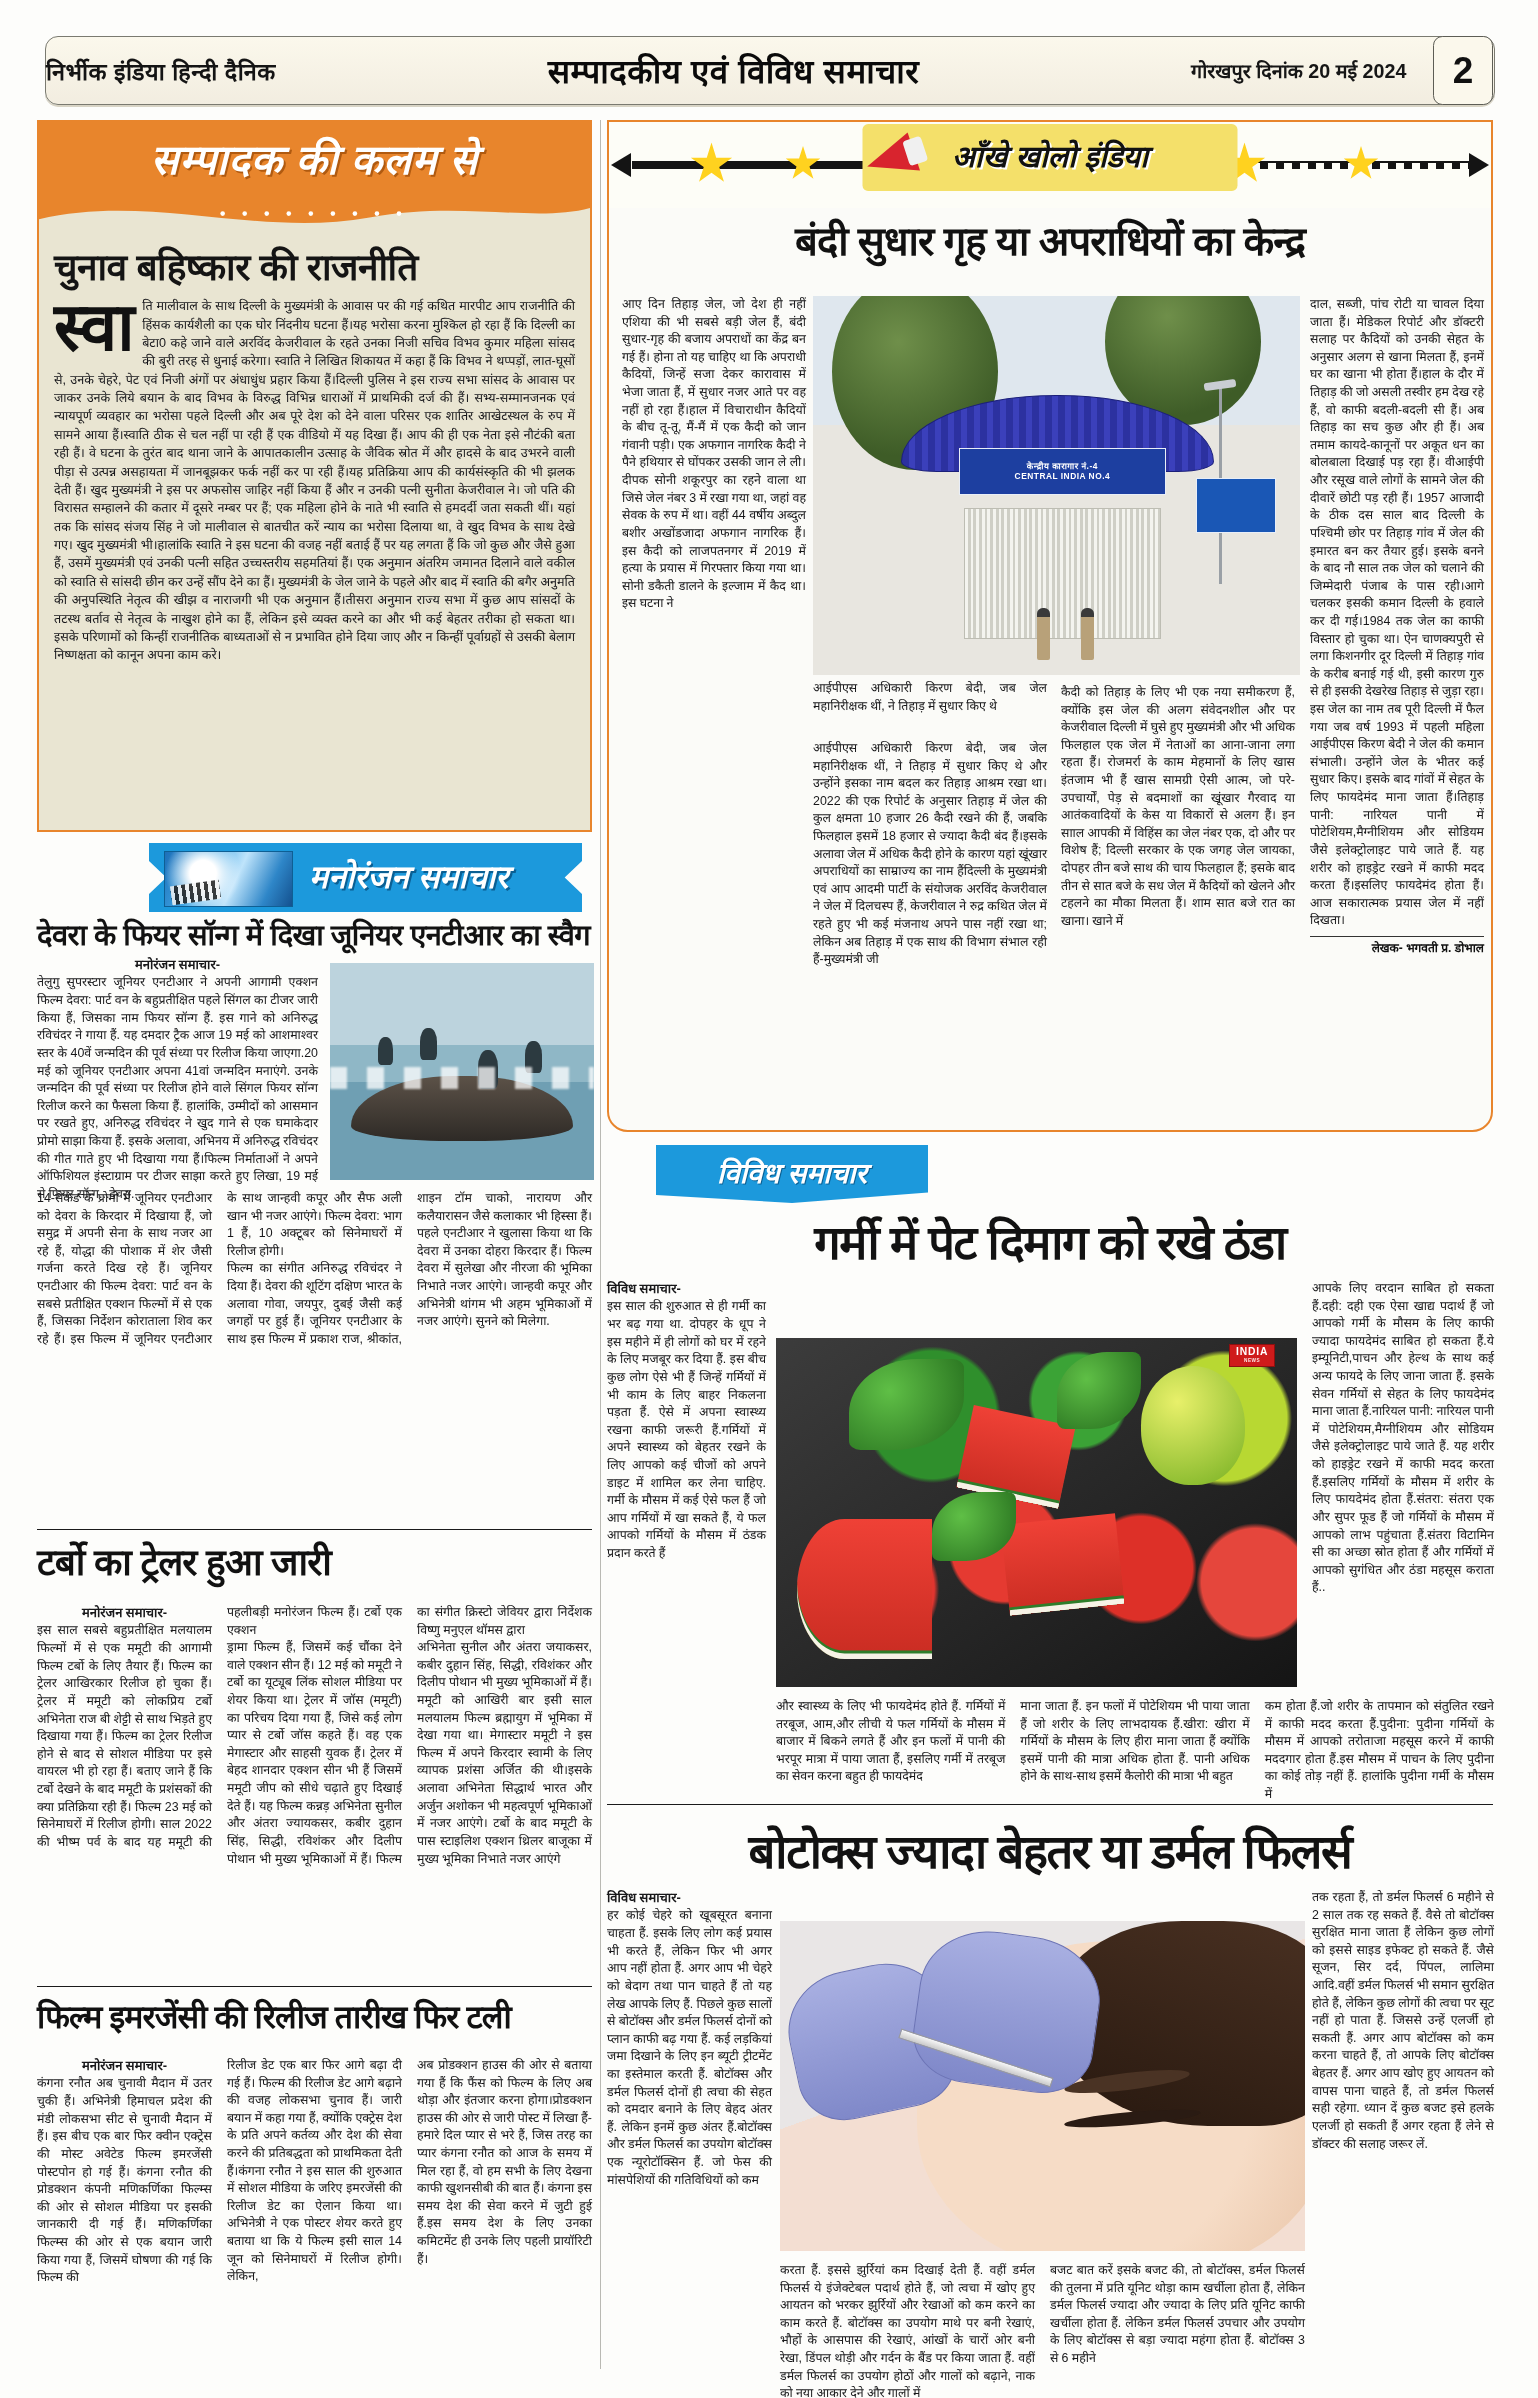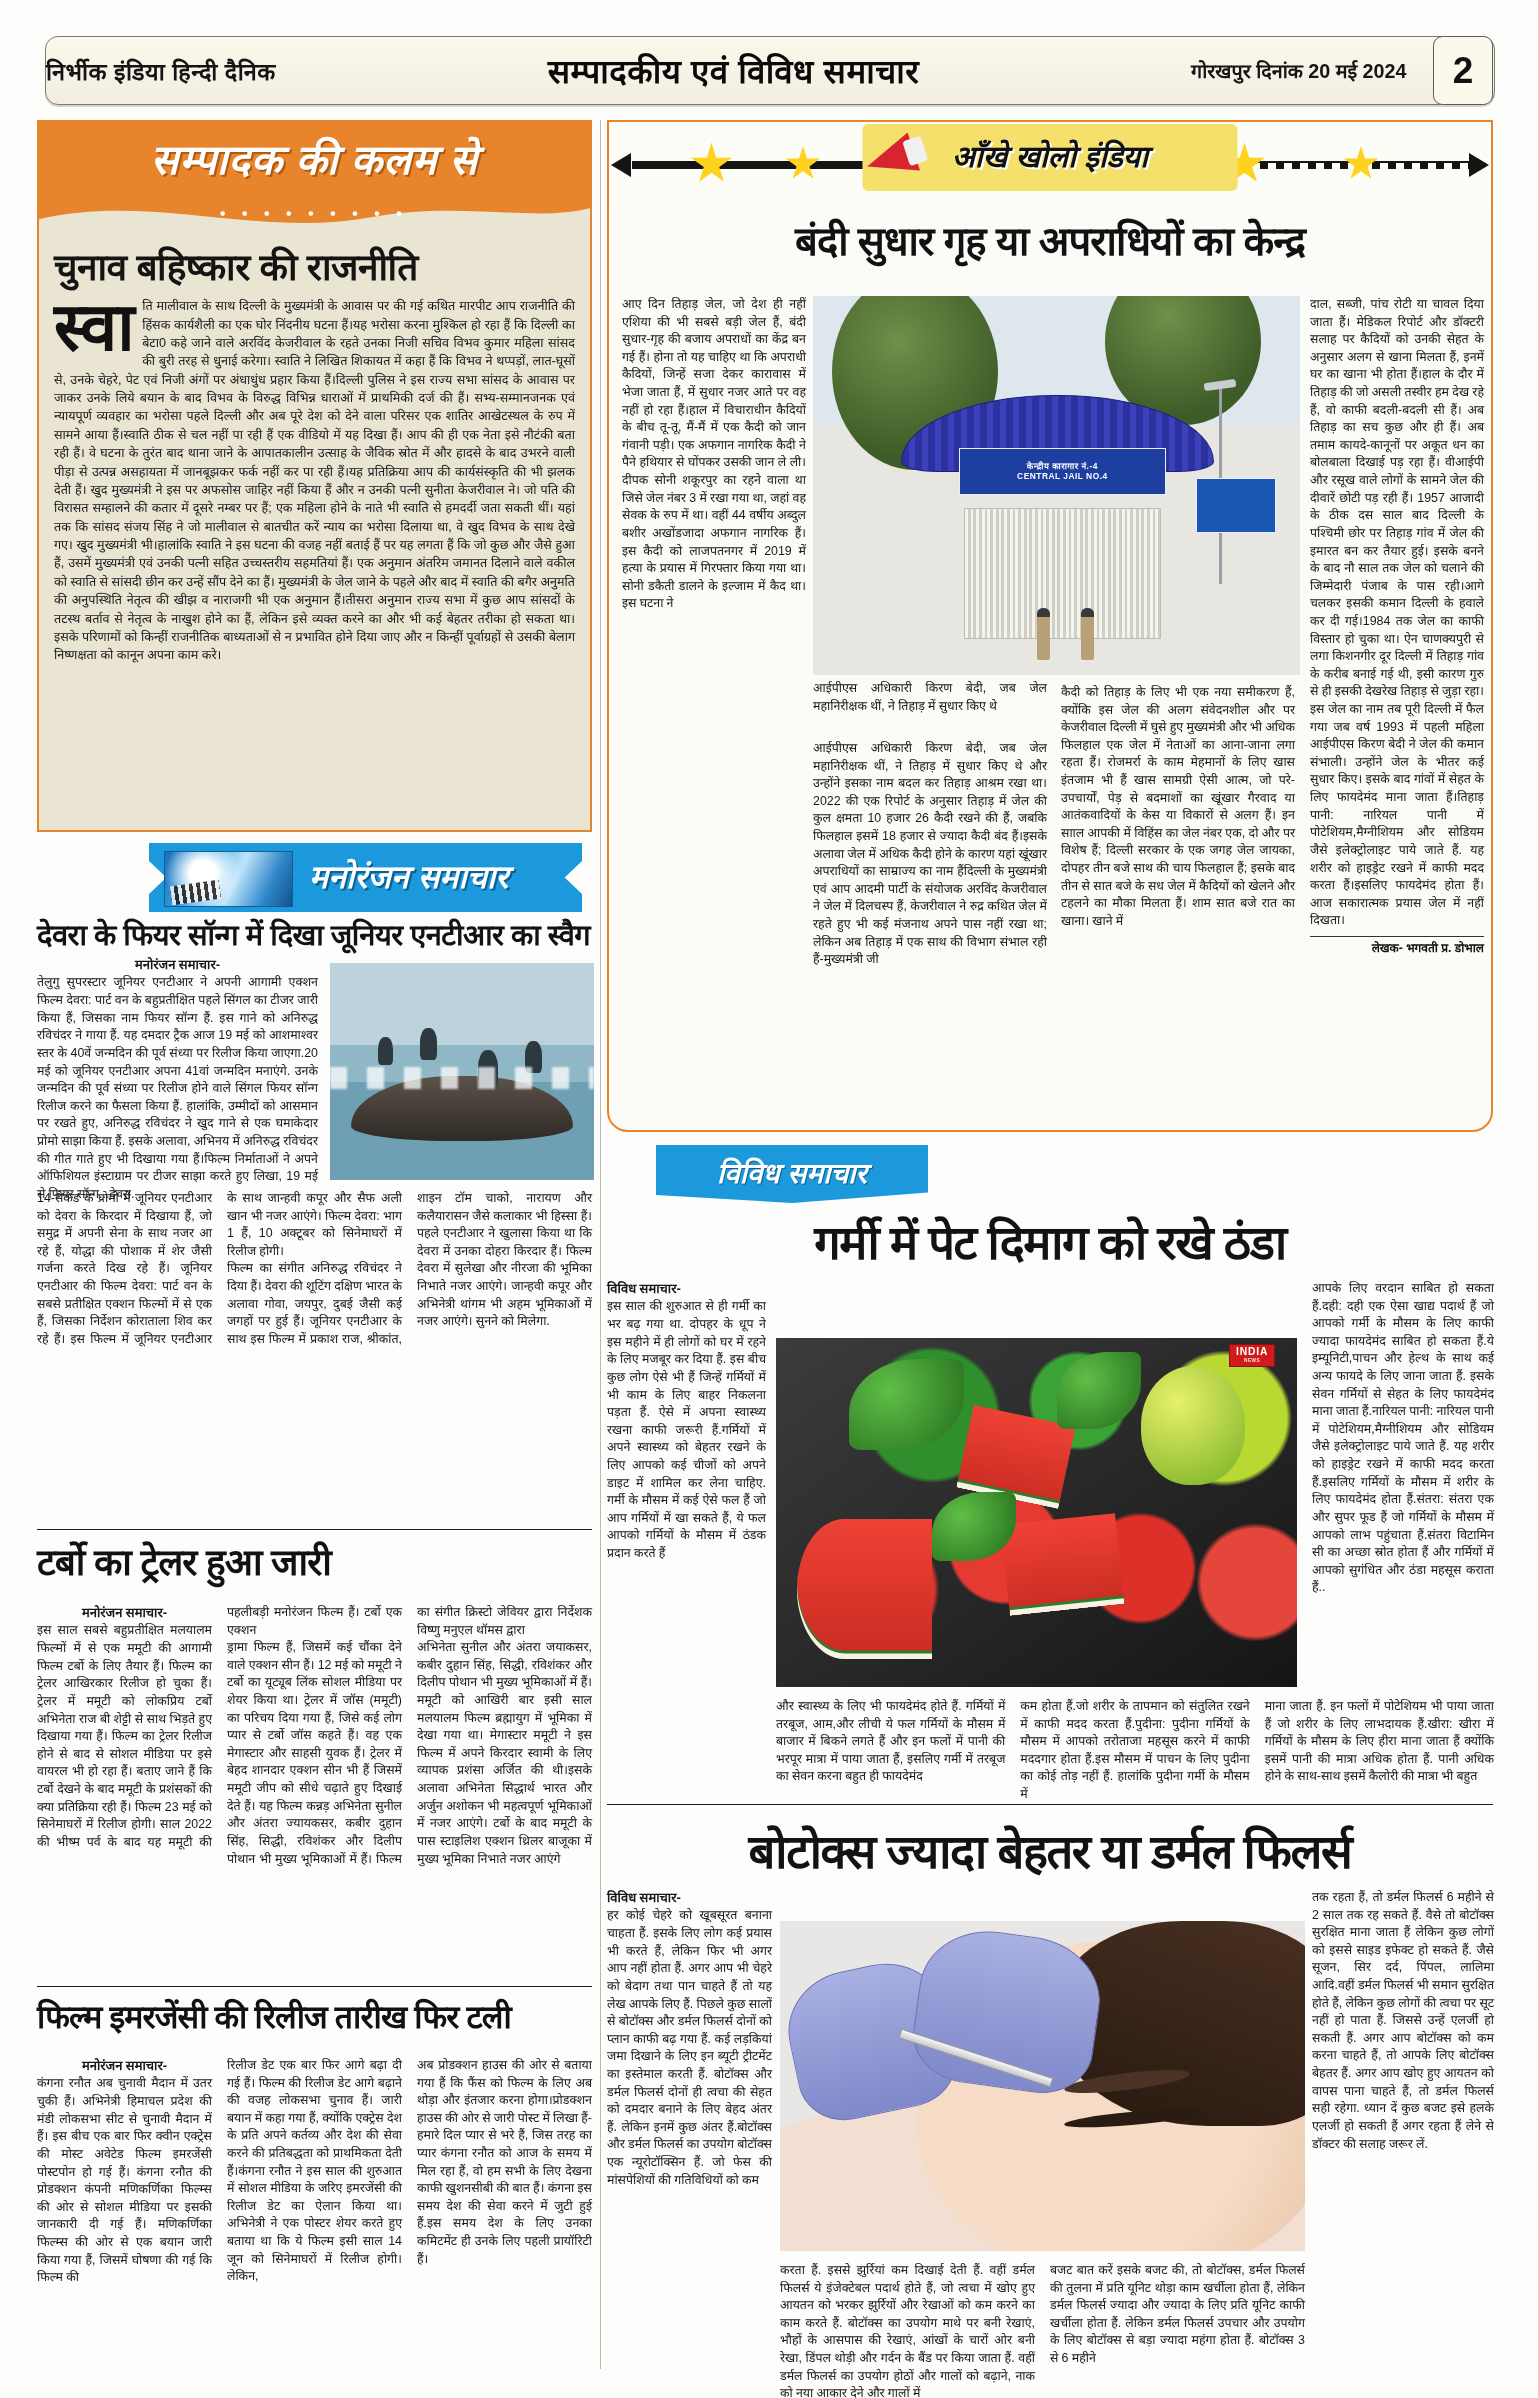--- a/index.html
+++ b/index.html
@@ -428,21 +428,21 @@
     <div style="position:absolute;left:13px;top:174px;width:184px;height:525px;">
       <div class="body-text">आए दिन तिहाड़ जेल, जो देश ही नहीं एशिया की भी सबसे बड़ी जेल हैं, बंदी सुधार-गृह की बजाय अपराधों का केंद्र बन गई हैं। होना तो यह चाहिए था कि अपराधी कैदियों, जिन्हें सजा देकर कारावास में भेजा जाता हैं, में सुधार नजर आते पर वह नहीं हो रहा हैं।हाल में विचाराधीन कैदियों के बीच तू-तू, मैं-मैं में एक कैदी को जान गंवानी पड़ी। एक अफगान नागरिक कैदी ने पैने हथियार से घोंपकर उसकी जान ले ली। दीपक सोनी शकूरपुर का रहने वाला था जिसे जेल नंबर 3 में रखा गया था, जहां वह सेवक के रुप में था। वहीं 44 वर्षीय अब्दुल बशीर अखोंडजादा अफगान नागरिक हैं। इस कैदी को लाजपतनगर में 2019 में हत्या के प्रयास में गिरफ्तार किया गया था।सोनी डकैती डालने के इल्जाम में कैद था। इस घटना ने</div>
     </div>
 
     <div class="photo ph-jail" style="position:absolute;left:204px;top:174px;width:487px;height:379px;">
       <div class="jail-tree" style="left:4%;top:-6%;width:34%;height:52%;"></div>
       <div class="jail-tree" style="left:60%;top:-10%;width:32%;height:44%;"></div>
       <div class="jail-canopy"></div>
       <div class="jail-sign">
         <span>केन्द्रीय कारागार नं.-4</span>
-        <span>CENTRAL JAIL NO.4</span>
+        <span>CENTRAL INDIA NO.4</span>
       </div>
       <div class="jail-gate"></div>
       <div class="jail-guard" style="left:46%;"></div>
       <div class="jail-guard" style="left:55%;"></div>
       <div class="jail-lamp"></div>
       <div class="jail-blue-board"></div>
     </div>
     <div style="position:absolute;left:204px;top:558px;width:234px;" class="body-text">आईपीएस अधिकारी किरण बेदी, जब जेल महानिरीक्षक थीं, ने तिहाड़ में सुधार किए थे</div>
 
     <div style="position:absolute;left:204px;top:618px;width:234px;height:375px;">
@@ -476,22 +476,22 @@
     <div class="mint" style="left:14%;top:6%;width:22%;height:26%;"></div>
     <div class="mint" style="left:30%;top:44%;width:16%;height:20%;"></div>
     <div class="mint" style="left:54%;top:4%;width:16%;height:22%;"></div>
     <div style="position:absolute;right:10%;top:8%;width:20%;height:34%;border-radius:50% 50% 46% 46%;background:radial-gradient(circle at 35% 30%,#e8f06a,#76b022);"></div>
     <div class="wm"><span>INDIA</span><small>NEWS</small></div>
   </div>
 
   <div class="block" style="left:776px;top:1698px;width:718px;height:111px;">
     <div class="body-text cols3">
       <div>और स्वास्थ्य के लिए भी फायदेमंद होते हैं. गर्मियों में तरबूज, आम,और लीची ये फल गर्मियों के मौसम में बाजार में बिकने लगते हैं और इन फलों में पानी की भरपूर मात्रा में पाया जाता हैं, इसलिए गर्मी में तरबूज का सेवन करना बहुत ही फायदेमंद</div>
+      <div>माना जाता हैं. इन फलों में पोटेशियम भी पाया जाता हैं जो शरीर के लिए लाभदायक हैं.खीरा: खीरा में गर्मियों के मौसम के लिए हीरा माना जाता हैं क्योंकि इसमें पानी की मात्रा अधिक होता हैं. पानी अधिक होने के साथ-साथ इसमें कैलोरी की मात्रा भी बहुत</div>
       <div>कम होता हैं.जो शरीर के तापमान को संतुलित रखने में काफी मदद करता हैं.पुदीना: पुदीना गर्मियों के मौसम में आपको तरोताजा महसूस करने में काफी मददगार होता हैं.इस मौसम में पाचन के लिए पुदीना का कोई तोड़ नहीं हैं. हालांकि पुदीना गर्मी के मौसम में</div>
-      <div>माना जाता हैं. इन फलों में पोटेशियम भी पाया जाता हैं जो शरीर के लिए लाभदायक हैं.खीरा: खीरा में गर्मियों के मौसम के लिए हीरा माना जाता हैं क्योंकि इसमें पानी की मात्रा अधिक होता हैं. पानी अधिक होने के साथ-साथ इसमें कैलोरी की मात्रा भी बहुत</div>
     </div>
   </div>
   <div class="block" style="left:1312px;top:1280px;width:182px;height:525px;">
     <div class="body-text">आपके लिए वरदान साबित हो सकता हैं.दही: दही एक ऐसा खाद्य पदार्थ हैं जो आपको गर्मी के मौसम के लिए काफी ज्यादा फायदेमंद साबित हो सकता हैं.ये इम्यूनिटी,पाचन और हेल्थ के साथ कई अन्य फायदे के लिए जाना जाता हैं. इसके सेवन गर्मियों से सेहत के लिए फायदेमंद माना जाता हैं.नारियल पानी: नारियल पानी में पोटेशियम,मैग्नीशियम और सोडियम जैसे इलेक्ट्रोलाइट पाये जाते हैं. यह शरीर को हाइड्रेट रखने में काफी मदद करता हैं.इसलिए गर्मियों के मौसम में शरीर के लिए फायदेमंद होता हैं.संतरा: संतरा एक और सुपर फूड हैं जो गर्मियों के मौसम में आपको लाभ पहुंचाता हैं.संतरा विटामिन सी का अच्छा स्रोत होता हैं और गर्मियों में आपको सुगंधित और ठंडा महसूस कराता हैं..</div>
   </div>
 
   <div class="block hline" style="left:607px;top:1804px;width:886px;height:1.9px;"></div>
   <div class="botox-head">बोटोक्स ज्यादा बेहतर या डर्मल फिलर्स</div>
 
   <div class="block" style="left:607px;top:1889px;width:165px;height:478px;">

